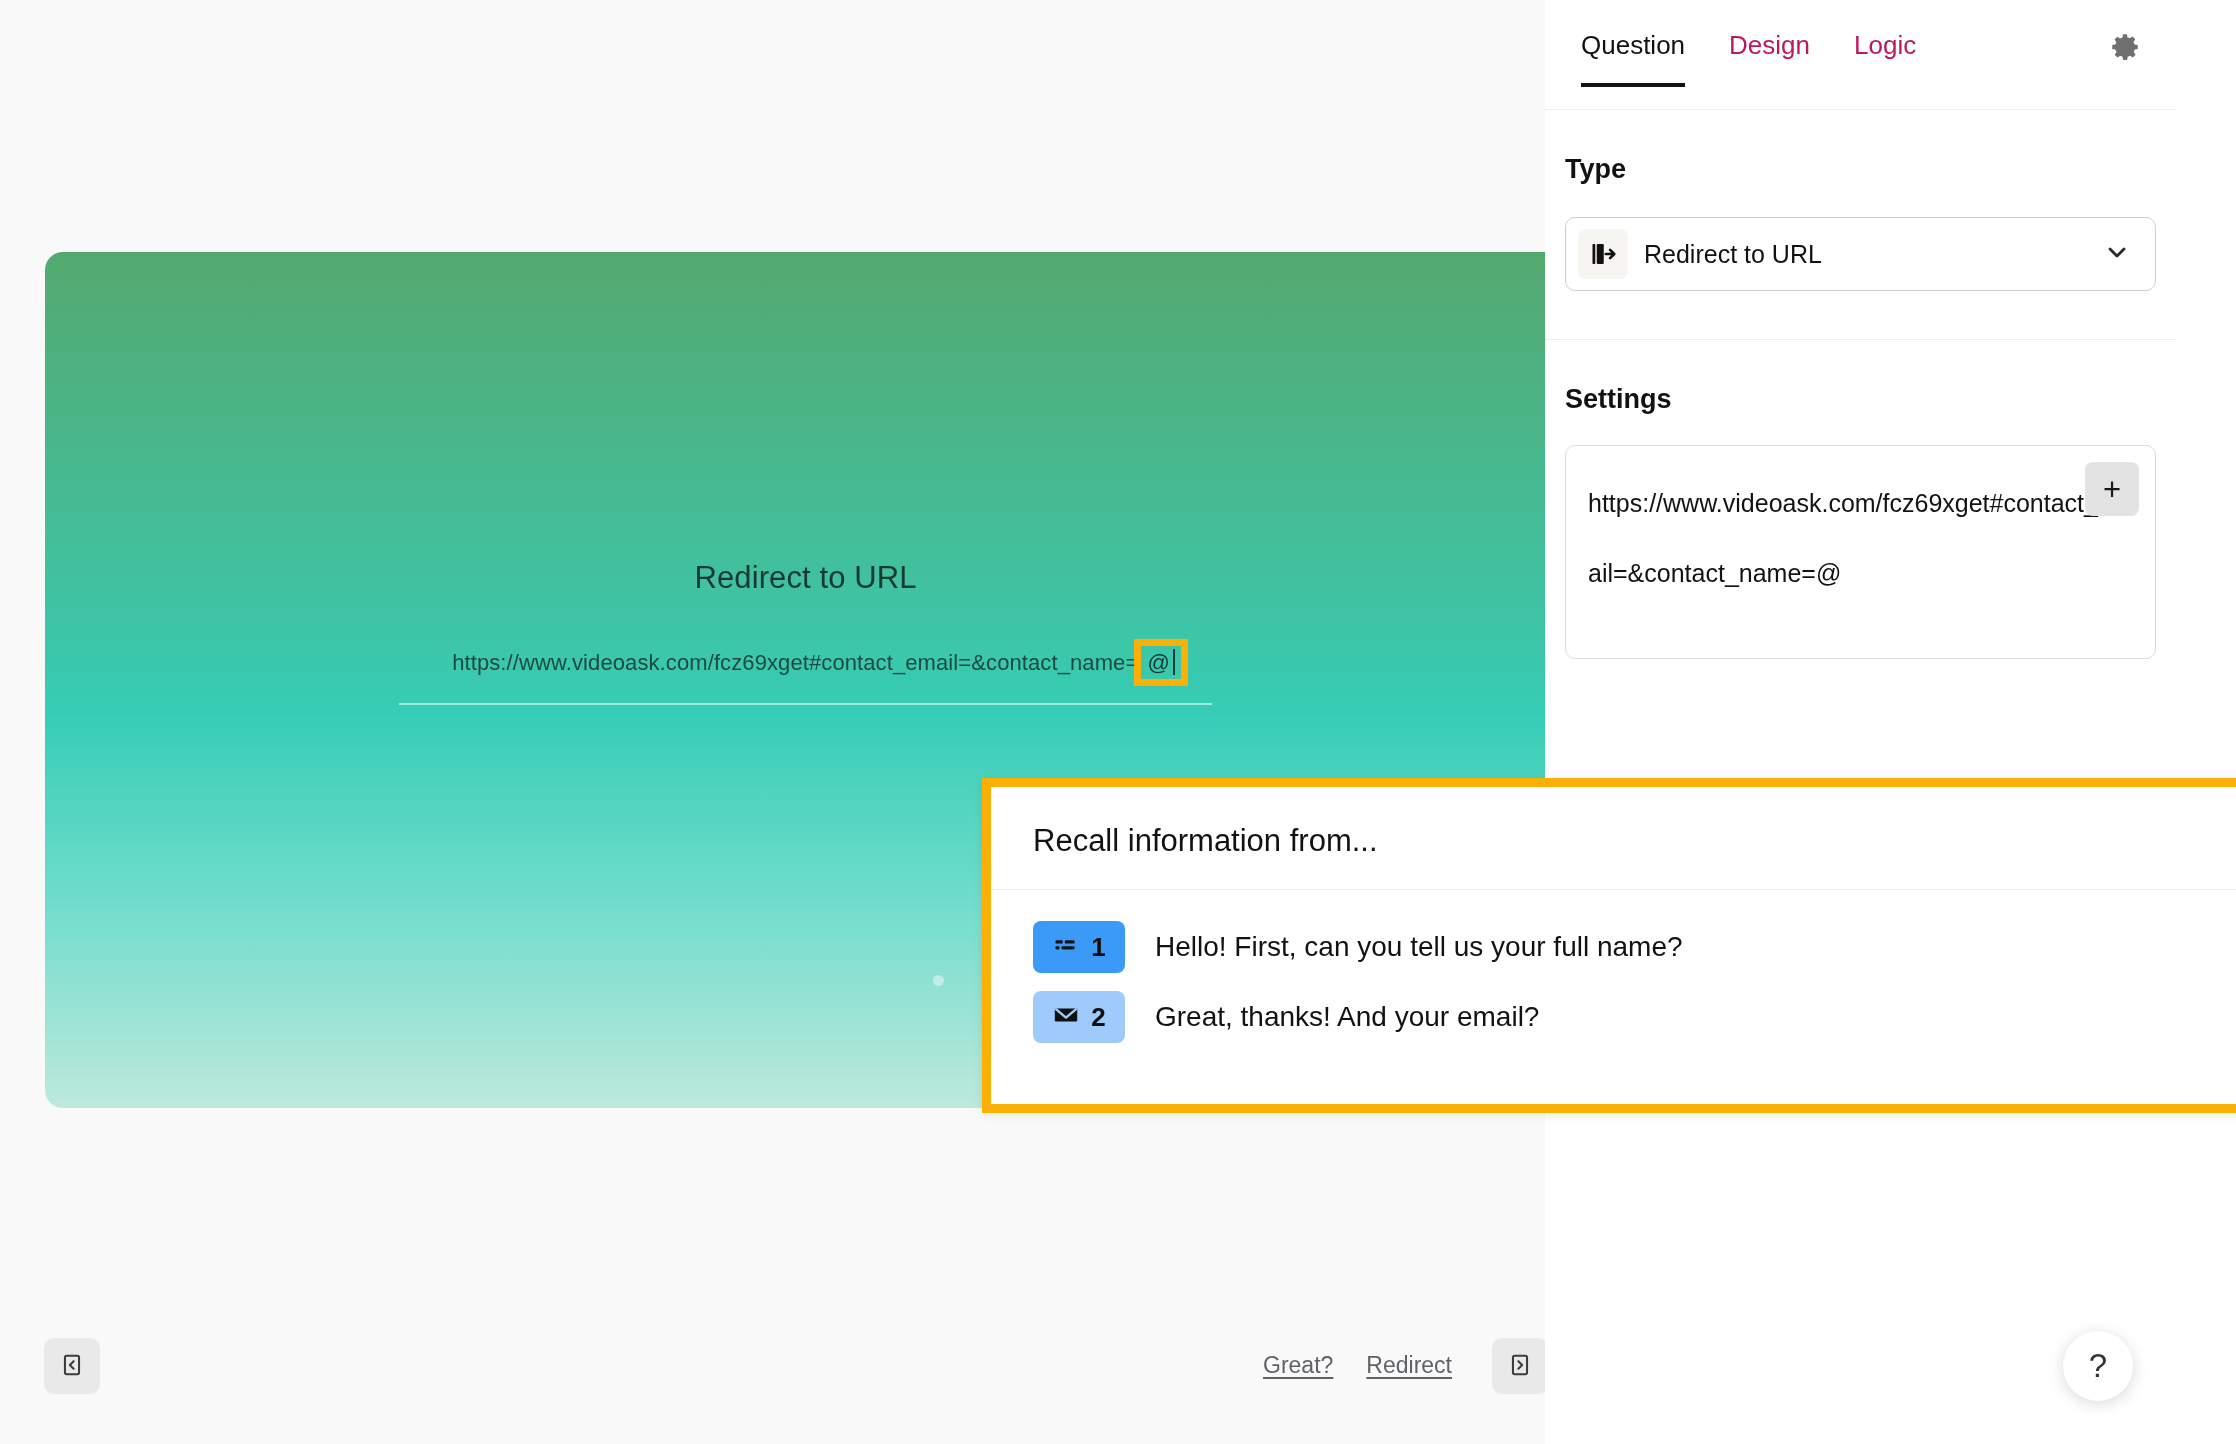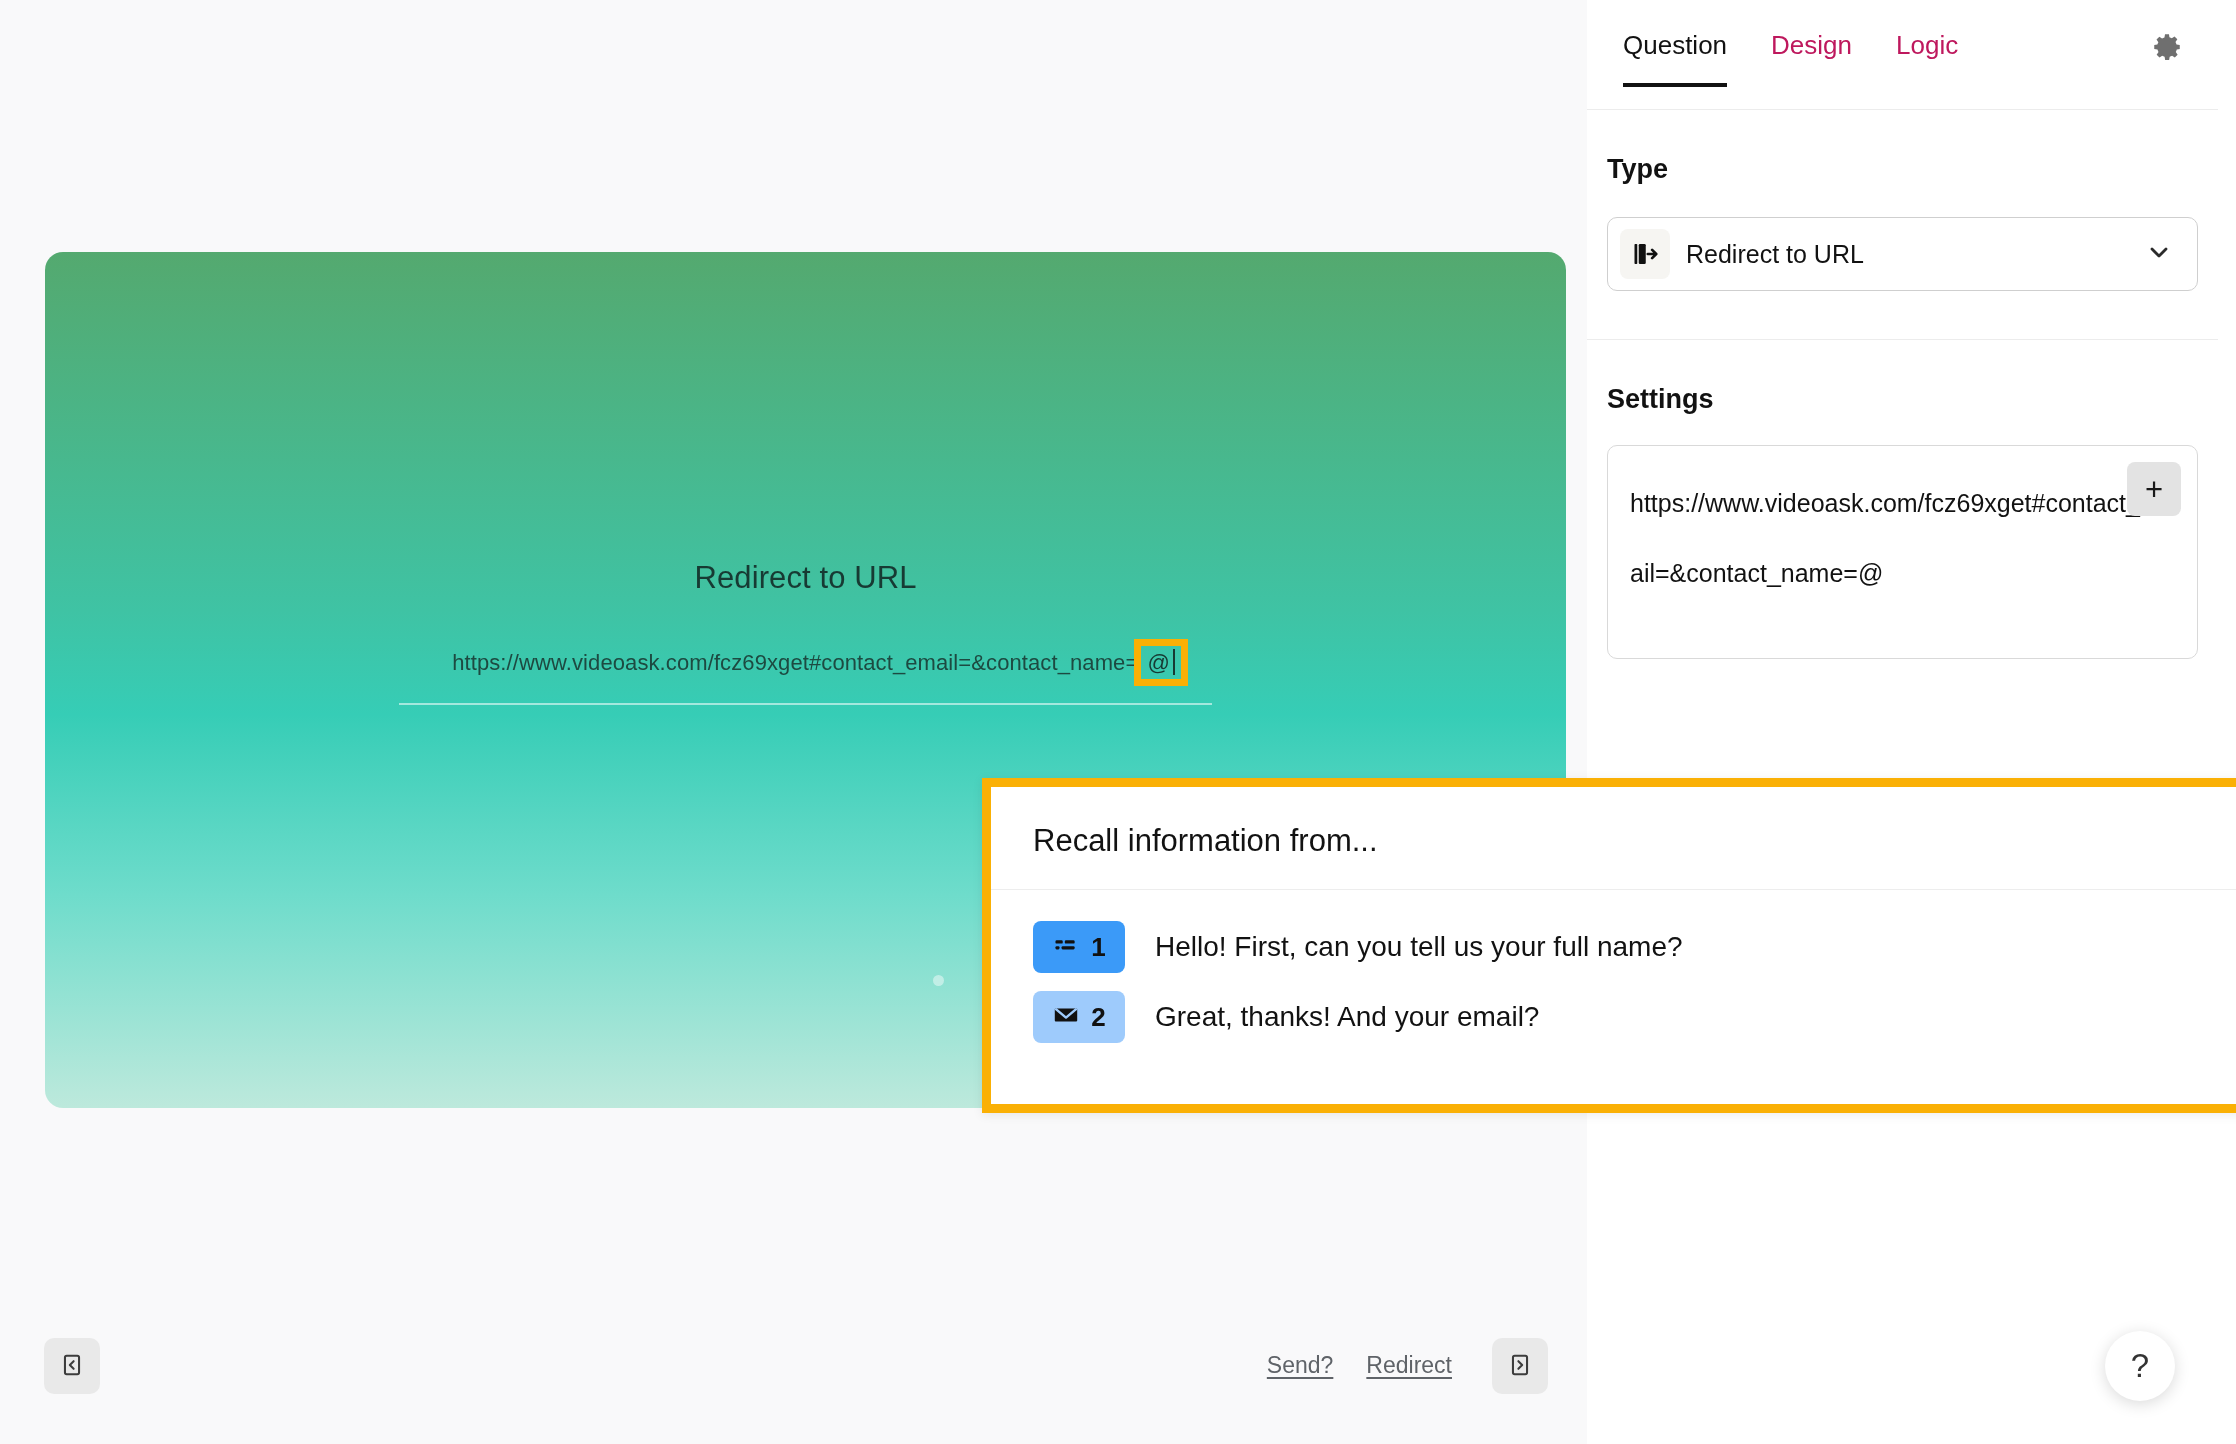--- a/index.html
+++ b/index.html
@@ -154,21 +154,21 @@
     font-size: 23px;
     color: #5f6368;
     text-decoration: underline;
     text-underline-offset: 4px;
     cursor: pointer;
   }
 
   
   .rpanel {
     position: absolute;
-    left: 1587px;
+    left: 1545px;
     top: 0;
     width: 631px;
     height: 1444px;
     background: #ffffff;
   }
 
   .tabs {
     position: relative;
     height: 110px;
     display: flex;
@@ -365,21 +365,21 @@
       <button class="panel-toggle left">
         <span>
           <svg width="26" height="26" viewBox="0 0 24 24" fill="none" stroke="#3c3c3c" stroke-width="1.9">
             <rect x="5.5" y="3.5" width="13" height="17" rx="1.6"></rect>
             <path d="M13.5 8.5 L10 12 L13.5 15.5" stroke-linecap="round" stroke-linejoin="round"></path>
           </svg>
         </span>
       </button>
 
       <div class="links">
-        <a>Send?</a>
+        <a>Great?</a>
         <a>Redirect</a>
       </div>
 
       <button class="panel-toggle right">
         <span>
           <svg width="26" height="26" viewBox="0 0 24 24" fill="none" stroke="#3c3c3c" stroke-width="1.9">
             <rect x="5.5" y="3.5" width="13" height="17" rx="1.6"></rect>
             <path d="M10.5 8.5 L14 12 L10.5 15.5" stroke-linecap="round" stroke-linejoin="round"></path>
           </svg>
         </span>

